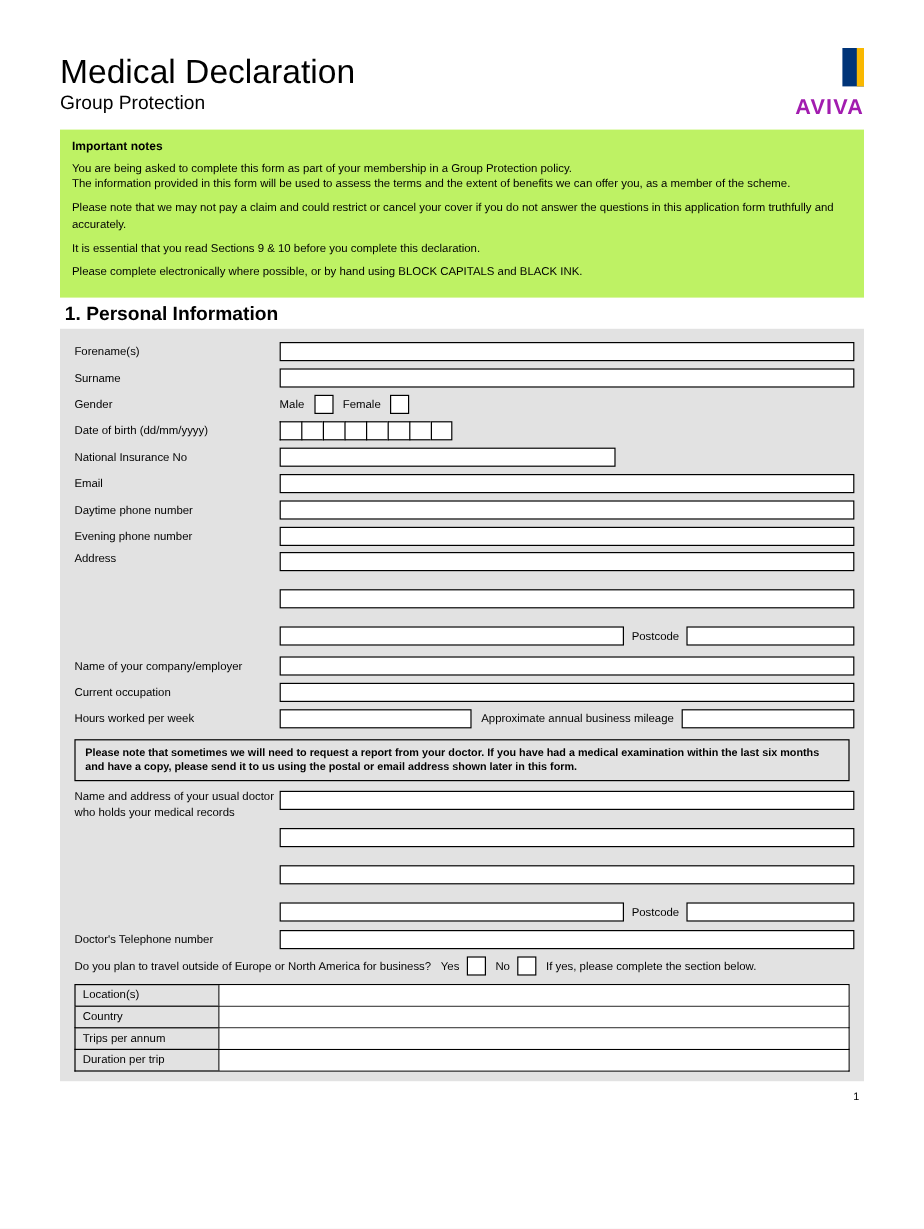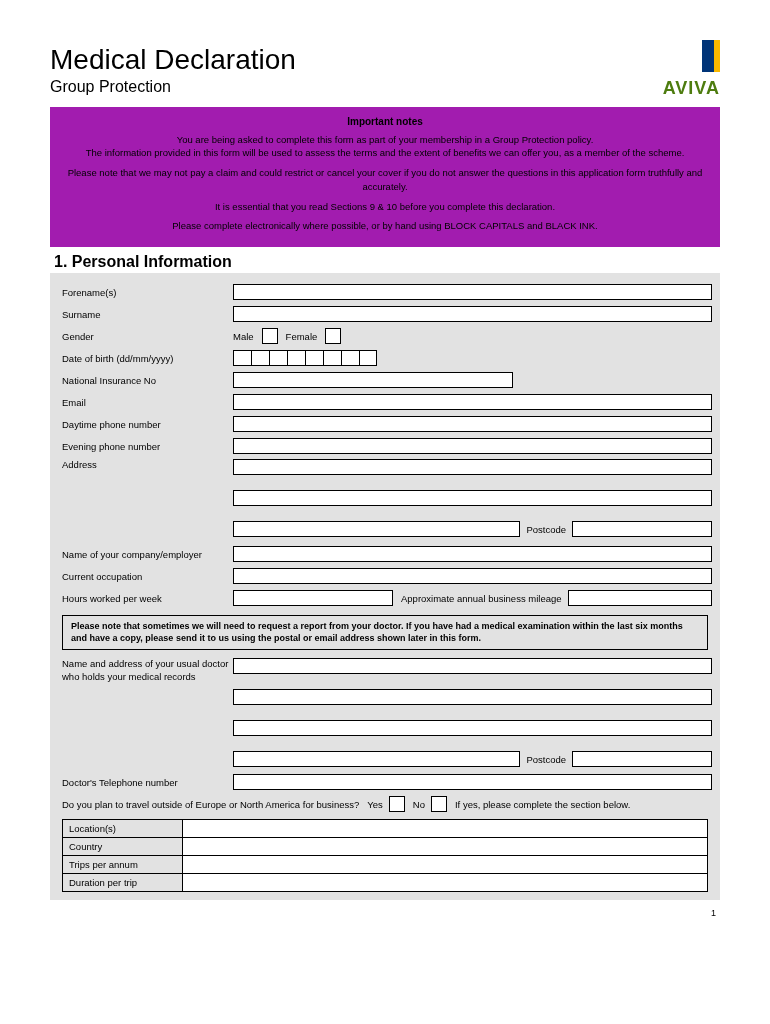--- a/index.html
+++ b/index.html
@@ -2,22 +2,22 @@
 <html><head>
   <meta charset="utf-8">
   <style>
     * { box-sizing: border-box; margin: 0; padding: 0; }
     body { font-family: Arial, sans-serif; background: #fff; width: 770px; margin: 0 auto; padding: 40px 50px 20px; color: #000; }
     .header { display: flex; justify-content: space-between; align-items: center; margin-bottom: 8px; }
     .title-block h1 { font-size: 28px; font-weight: 300; margin-bottom: 2px; }
     .title-block h2 { font-size: 16px; font-weight: 300; }
     .logo { text-align: right; }
     .logo-bar { width: 18px; height: 32px; background: #003478; border-right: 6px solid #f9b800; display: inline-block; margin-bottom: 2px; }
-    .logo-text { color: #4d7c0f; font-weight: bold; font-size: 18px; letter-spacing: 1px; }
-    .notes-box { background: #a21caf; padding: 8px 10px; font-size: 9.5px; line-height: 1.45; text-align: center; }
+    .logo-text { color: #a21caf; font-weight: bold; font-size: 18px; letter-spacing: 1px; }
+    .notes-box { background: #bef264; padding: 8px 10px; font-size: 9.5px; line-height: 1.45; }
     .notes-box strong { display: block; margin-bottom: 3px; font-size: 10px; }
     .notes-box p { margin-bottom: 6px; }
     .section-title { font-weight: bold; font-size: 16px; margin: 6px 0 2px 4px; }
     .form-area { background: #e2e2e2; padding: 10px 8px 8px; font-size: 9.5px; }
     .row { display: flex; align-items: center; margin-bottom: 4px; min-height: 18px; }
     .label { width: 175px; flex-shrink: 0; padding-left: 4px; }
     .label-multi { width: 175px; flex-shrink: 0; padding-left: 4px; line-height: 1.3; }
     .field { border: 1px solid #000; height: 16px; background: #fff; }
     .field-full { flex: 1; }
     .field-med { width: 280px; }

